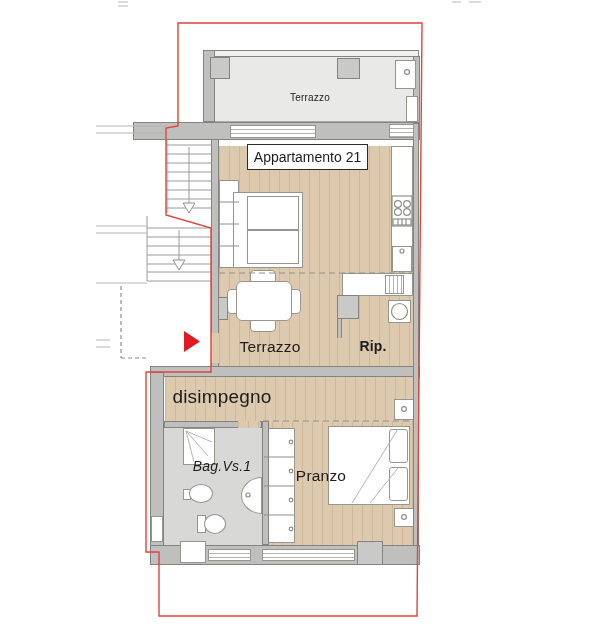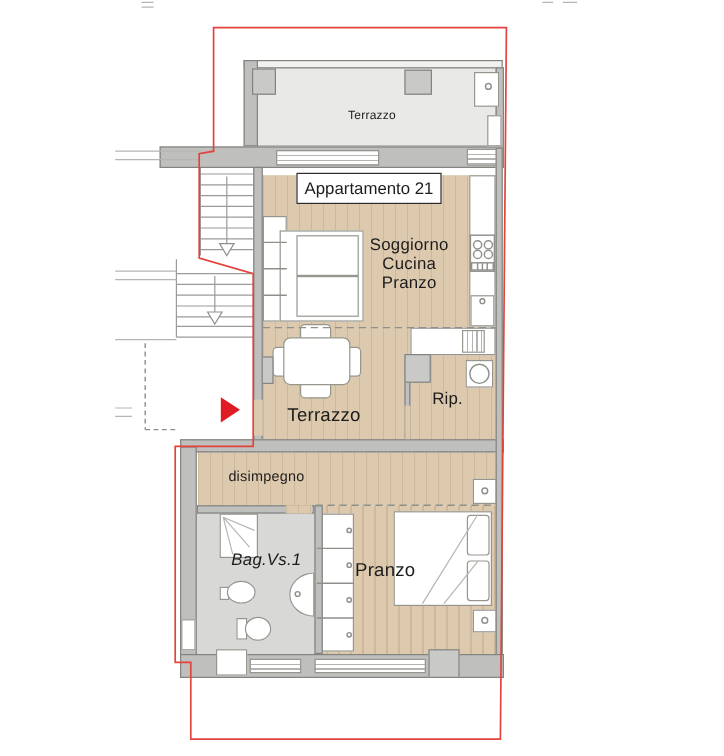--- a/index.html
+++ b/index.html
@@ -167,25 +167,20 @@
 
     <polygon class="red-arrow" points="184,331 200,341.5 184,352"></polygon>
   </svg>
 
   <div class="label" style="left:310px;top:97px;font-size:10px;">Terrazzo</div>
 
   <div class="apartment-box" style="left:247px;top:144px;width:119px;height:24px;align-items:center;">
     <span class="labeltext" style="font-size:14px;color:var(--text_black,#1c1c1c);">Appartamento 21</span>
   </div>
 
-  <div class="label" style="left:341px;top:219px;font-size:14px;line-height:16px;text-align:center;">
-    <div>Soggiorno</div>
-    <div>Cucina</div>
-    <div>Pranzo</div>
-  </div>
 
   <div class="label" style="left:270px;top:347px;font-size:15.5px;">Terrazzo</div>
-  <div class="label" style="left:373px;top:332px;font-size:14px;">Rip.</div>
-  <div class="label" style="left:222px;top:397px;font-size:12px;">disimpegno</div>
+  <div class="label" style="left:373px;top:346px;font-size:14px;font-weight:bold;">Rip.</div>
+  <div class="label" style="left:222px;top:397px;font-size:19px;">disimpegno</div>
   <div class="label" style="left:222px;top:466px;font-size:14px;font-style:italic;">Bag.Vs.1</div>
   <div class="label" style="left:321px;top:476px;font-size:15.5px;">Pranzo</div>
 
 </div>
 
 </body></html>

